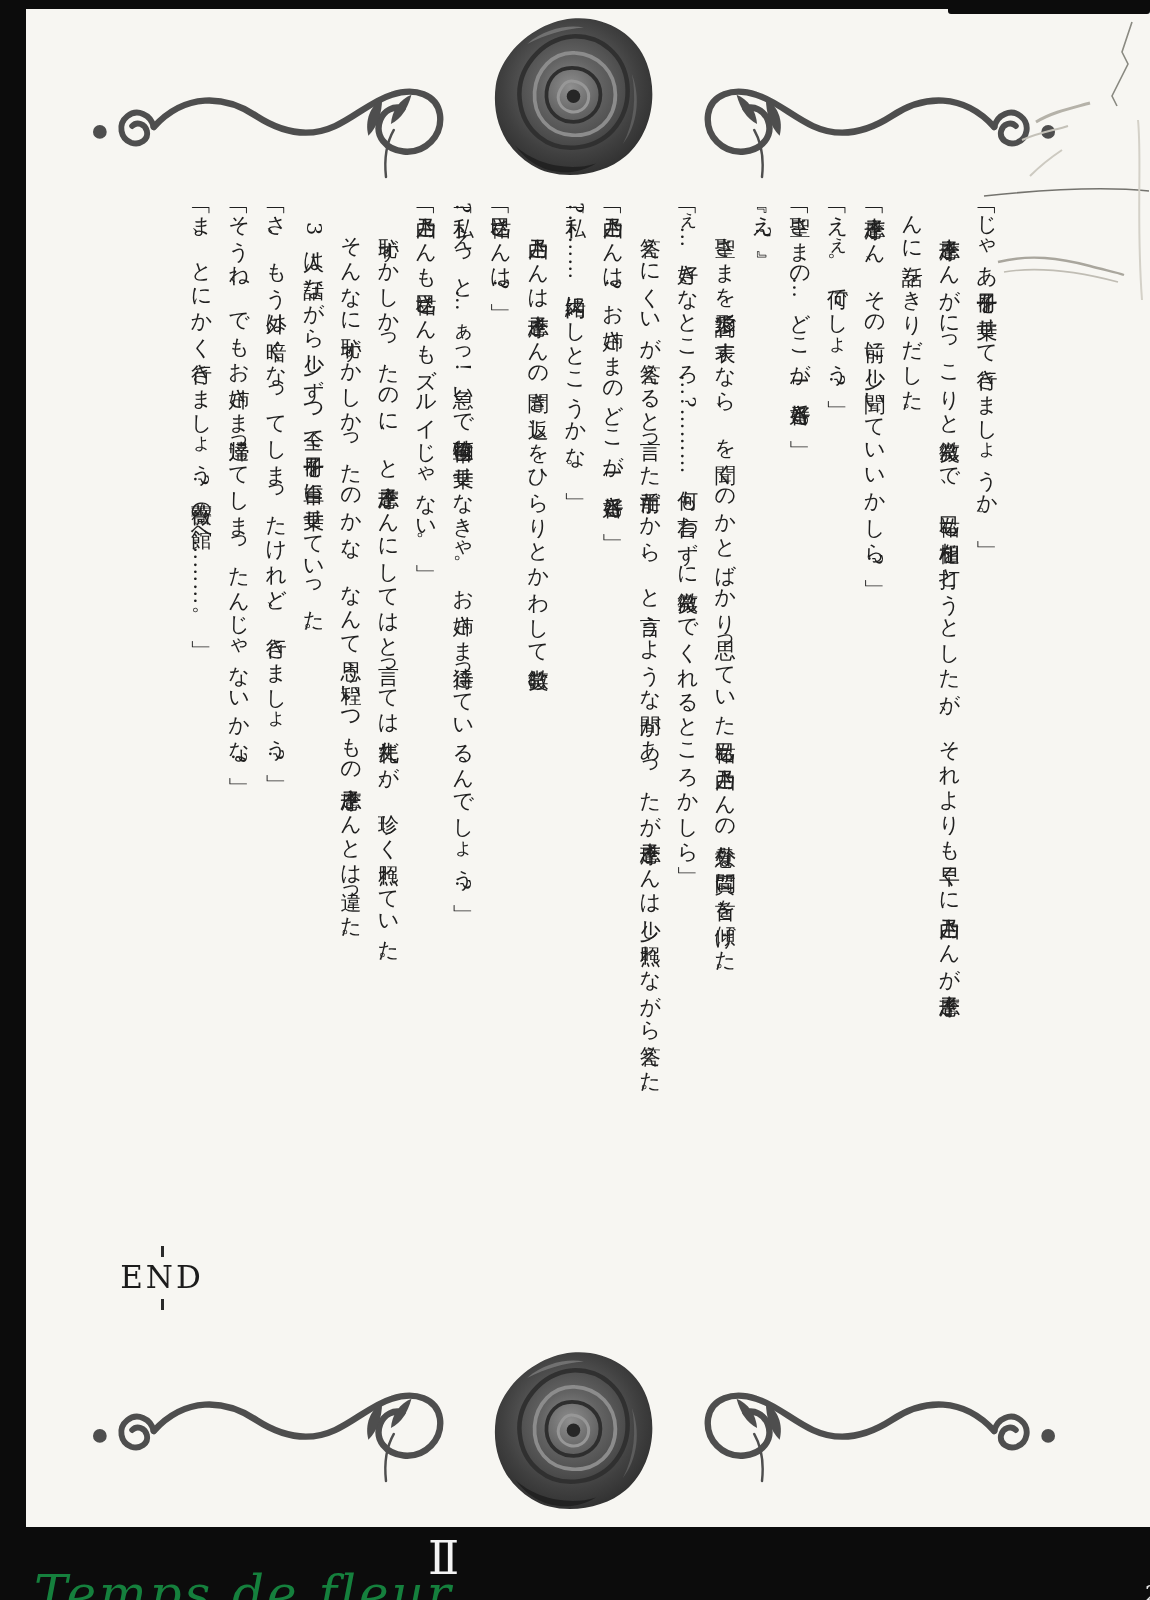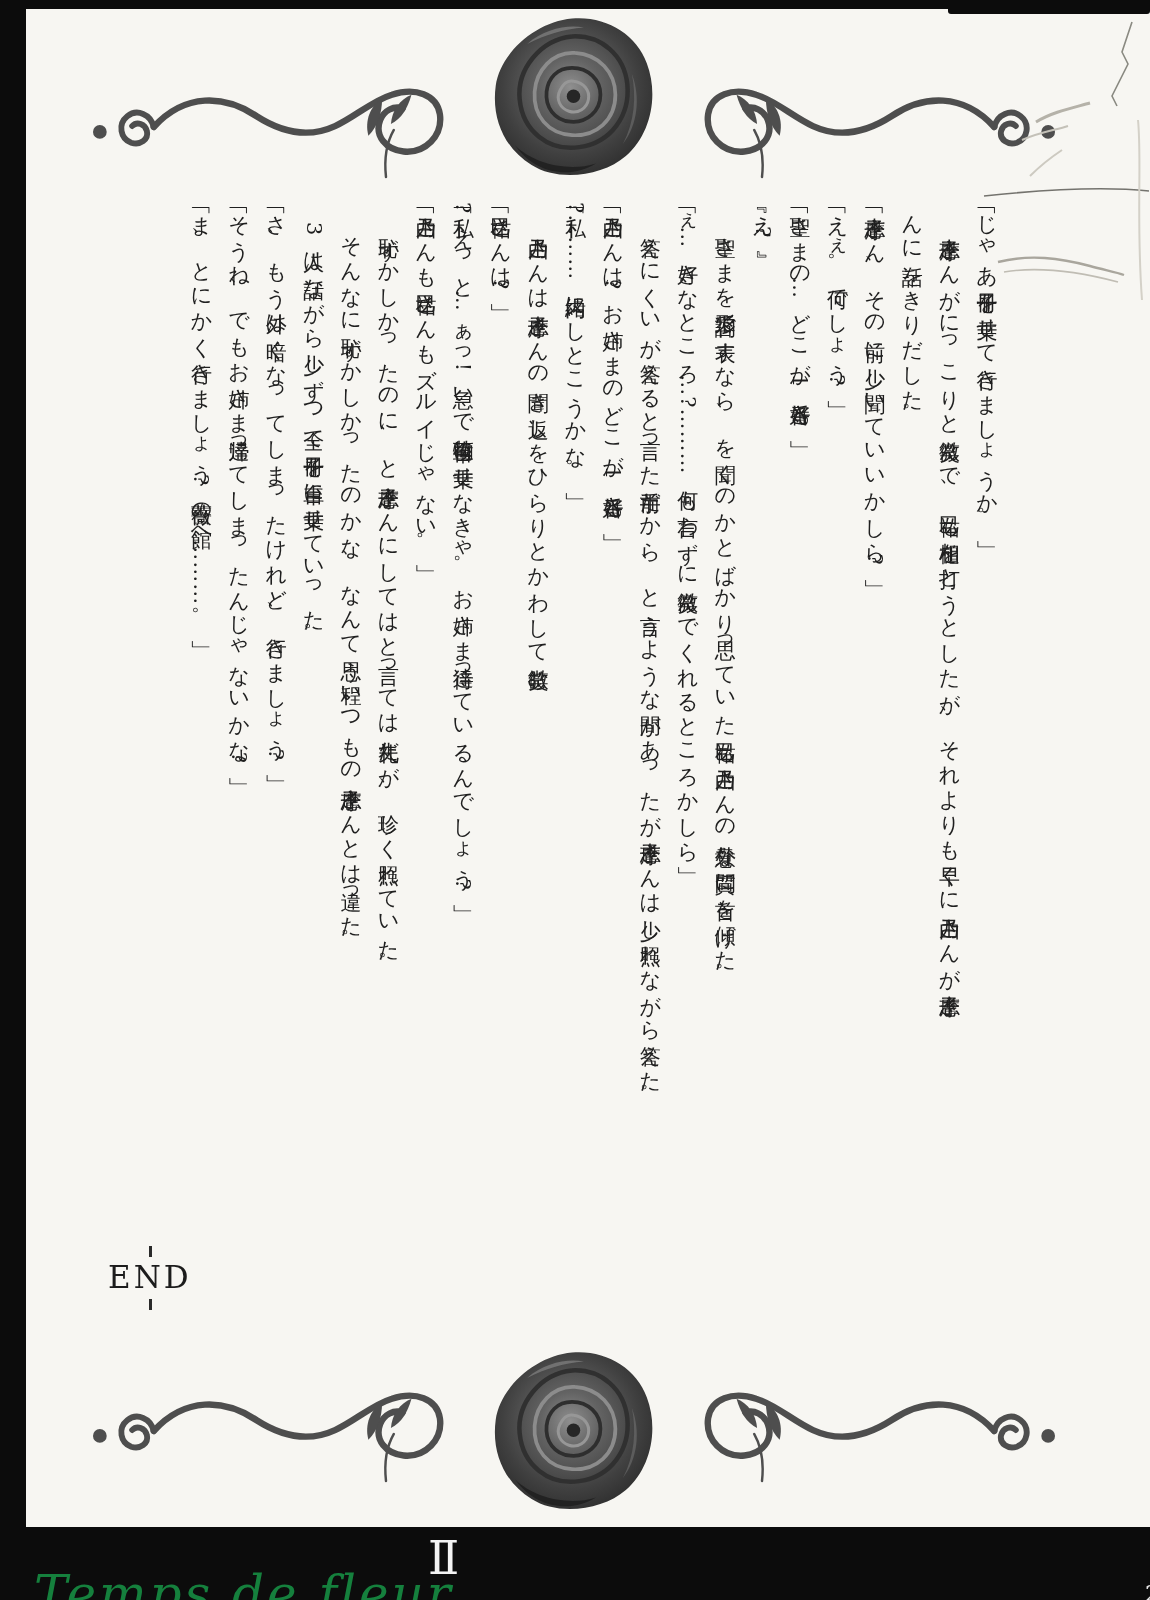--- a/index.html
+++ b/index.html
@@ -45,22 +45,22 @@
     position:absolute;top:200px;right:145px;width:826px;height:1128px;
     writing-mode:vertical-rl;-webkit-writing-mode:vertical-rl;
     font-size:21px;letter-spacing:1px;color:#1f1f1f;
     z-index:2;
   }
   .text-area p{margin:0;line-height:37.4px;}
   .text-area p.narration{text-indent:22px;}
 
   
   .end-block{
-    position:absolute;left:108px;top:1246px;width:84px;
-    color:#1c1c1c;z-index:2;
+    position:absolute;left:120px;top:1246px;width:84px;
+    text-align:center;color:#1c1c1c;z-index:2;
   }
   .end-tick{display:block;width:3px;height:11px;background:#2a2a2a;margin:0 auto;}
   .end-text{display:block;font-size:31px;letter-spacing:3px;line-height:1.35;}
 
   
   .artifacts{position:absolute;left:0;top:0;z-index:5;pointer-events:none;}
 
   
   .banner{
     position:absolute;left:0;top:1527px;width:1150px;height:73px;

